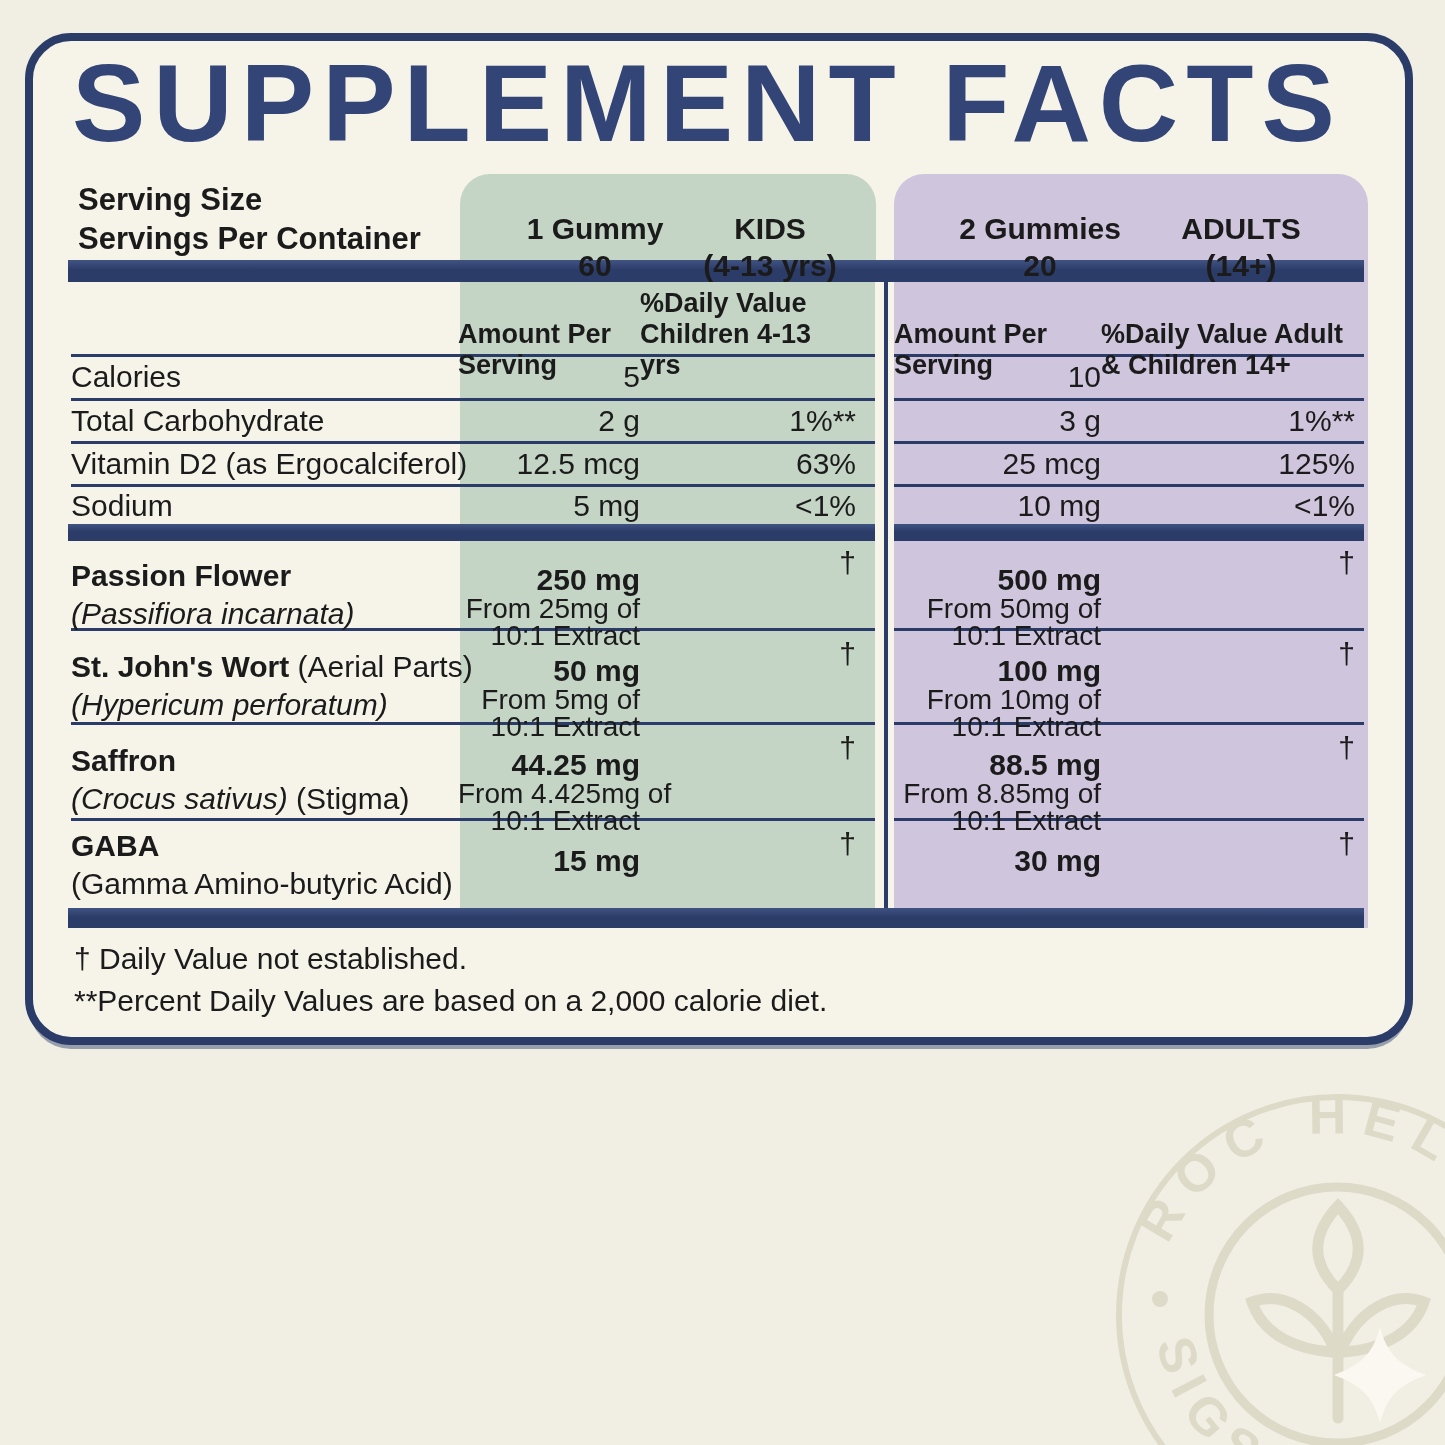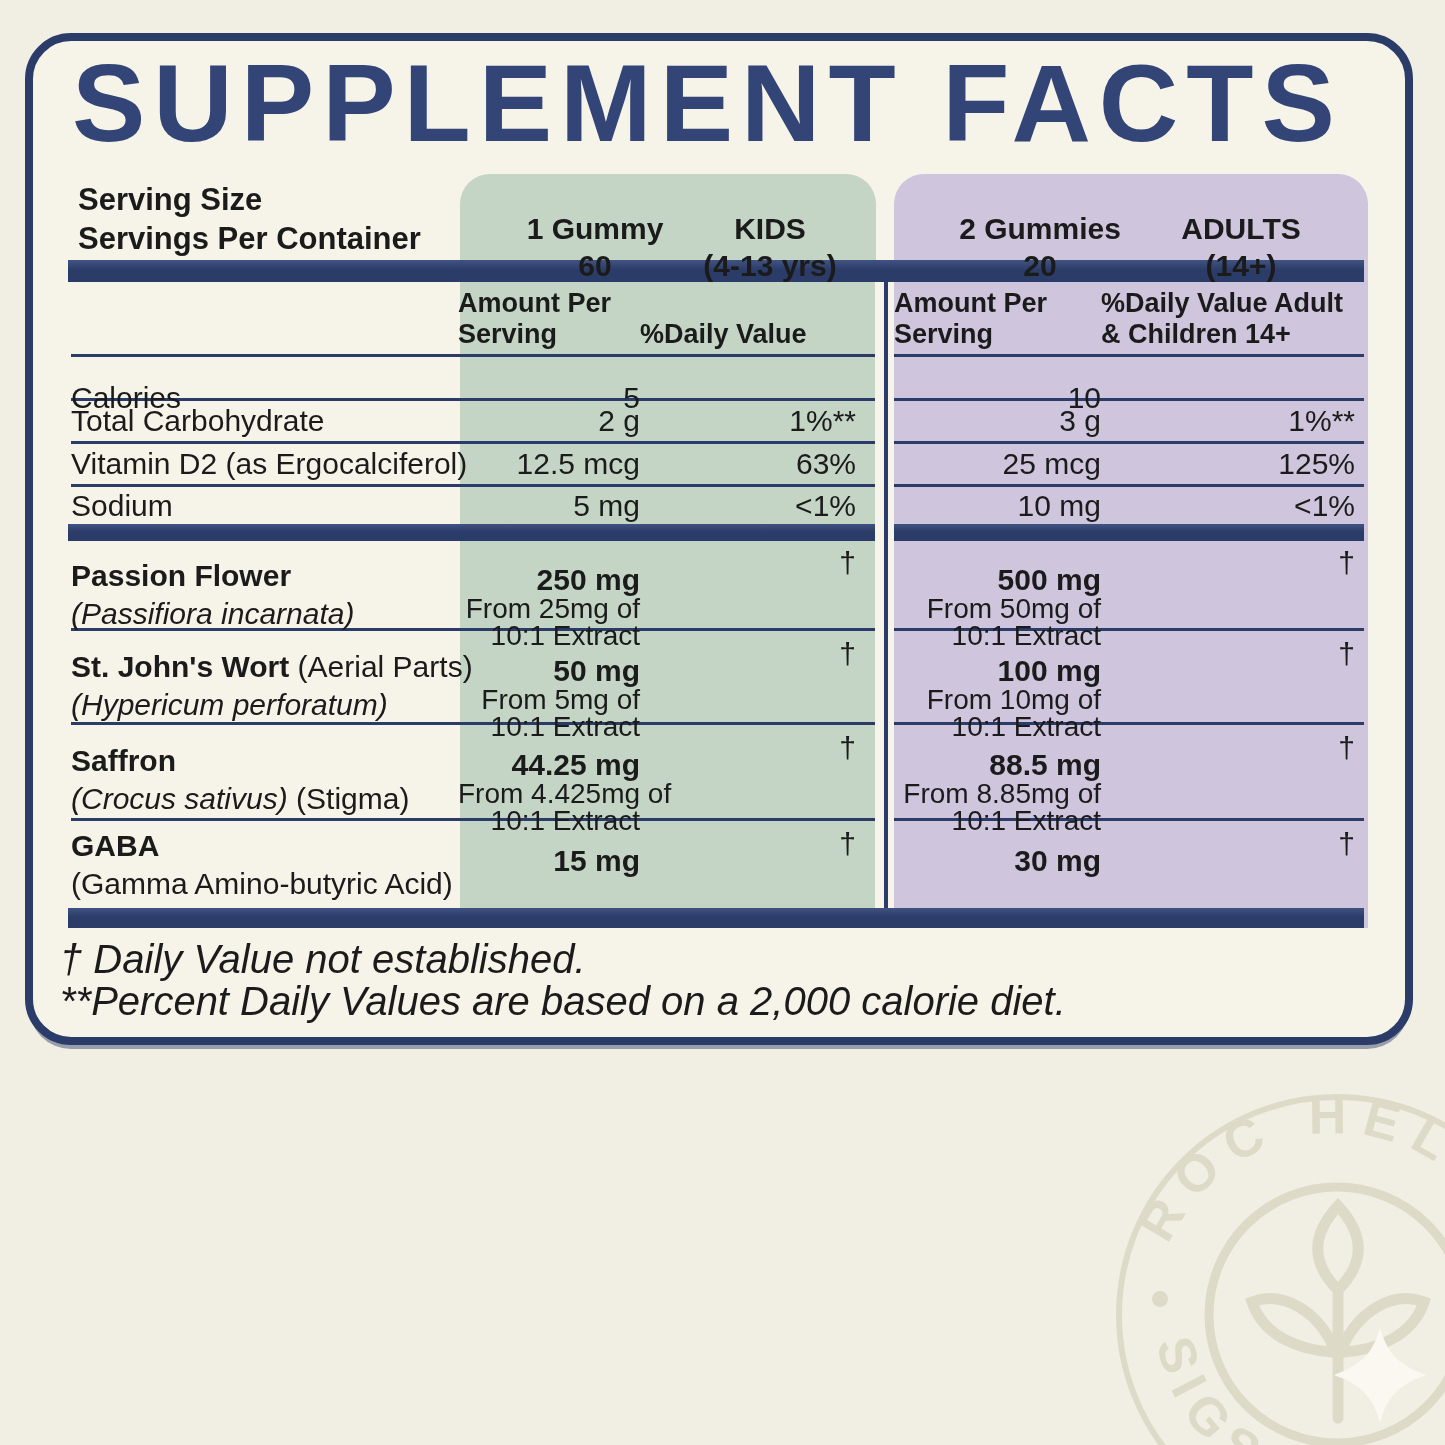--- a/index.html
+++ b/index.html
@@ -68,21 +68,21 @@
 
   .b-row{font-size:30px;}
   .b-name{display:flex; flex-direction:column; justify-content:center; height:100%; line-height:38px; white-space:nowrap;}
   .bold{font-weight:700;}
   .ital{font-style:italic;}
   .amt-block{padding-top:5px;}
   .amt-block .amt1{font-weight:700; font-size:30px; line-height:30px;margin-top:19px;}
   .amt-block .sub{font-size:28px; line-height:27px; white-space:nowrap;}
   .c-dv .dag{display:inline-block; padding-top:5px; font-size:30px;}
 
-  .footnotes{left:60px; top:938px; font-size:40px; line-height:42px; z-index:6;font-style:italic;}
+  .footnotes{left:74px; top:938px; font-size:30px; line-height:42px; z-index:6;}
 
   .watermark{left:1060px; top:1050px; width:500px; height:500px; opacity:.9;}
   .watermark text{font-family:"Liberation Sans", sans-serif; font-weight:700;}
 </style>
 </head>
 <body>
 
 <div class="page">
 
   <svg class="abs watermark" viewBox="0 0 500 500">
@@ -142,34 +142,35 @@
   <div class="abs vline"></div>
 
   <div class="abs grid hdr-row">
     <div class="cell"></div>
     <div class="cell">
       <div>Amount Per</div>
       <div>Serving</div>
     </div>
     <div class="cell">
       <div>%Daily Value</div>
+      <div>Children 4-13 yrs</div>
     </div>
     <div class="cell"></div>
     <div class="cell">
       <div>Amount Per</div>
       <div>Serving</div>
     </div>
     <div class="cell">
       <div>%Daily Value Adult</div>
       <div>&amp; Children 14+</div>
     </div>
   </div>
   <div class="abs hline" style="top:354px"></div>
 
-  <div class="abs grid n-row" style="top:378px;height:40px">
+  <div class="abs grid n-row" style="top:357px;height:40px">
     <div class="cell c-label">Calories</div>
     <div class="cell c-amt">5</div>
     <div class="cell c-dv"></div>
     <div class="cell"></div>
     <div class="cell c-amt">10</div>
     <div class="cell c-dv"></div>
   </div>
   <div class="abs hline" style="top:398px"></div>
 
   <div class="abs grid n-row" style="top:402px;height:38px">

